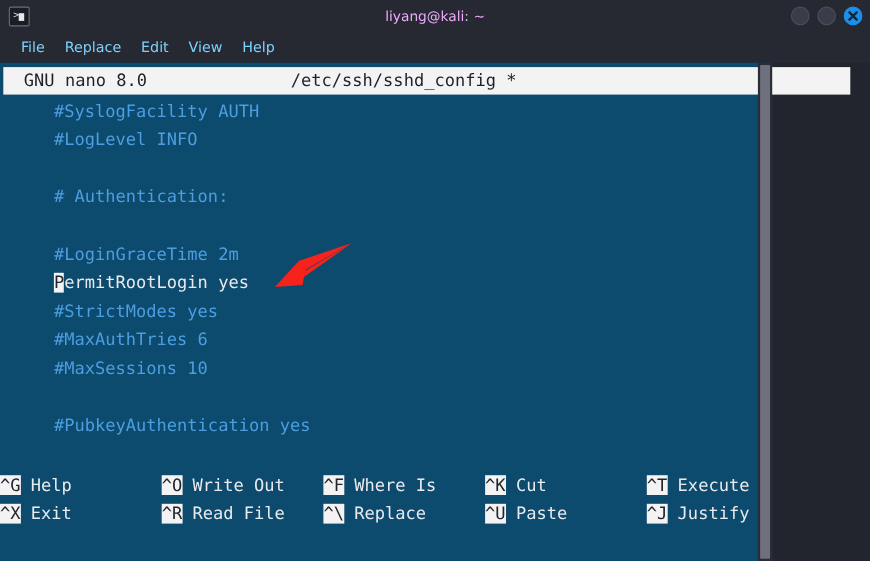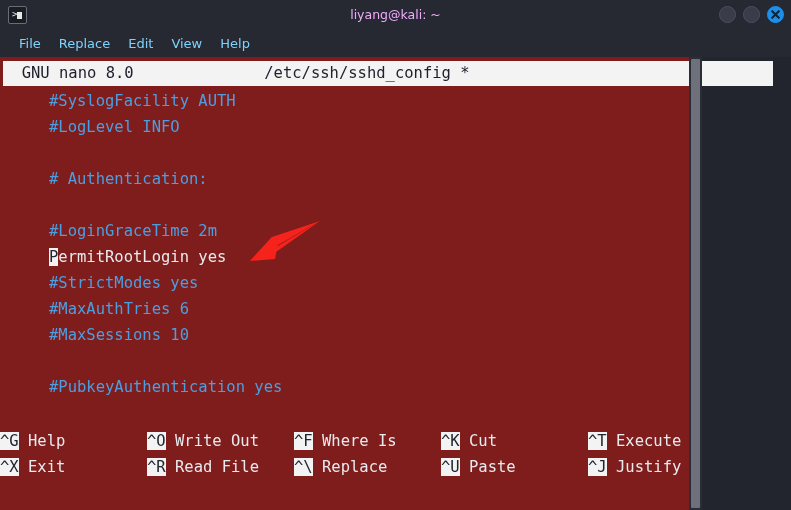--- a/index.html
+++ b/index.html
@@ -111,21 +111,21 @@
     border-radius: 2px;
     cursor: default;
   }
 
   
   .terminal {
     position: absolute;
     left: 0; top: 57px;
     width: 702px;
     height: 453px;
-    background: #7f1d1d;
+    background: #0c4a6e;
   }
 
   
   .nano-header {
     position: absolute;
     left: 3px; top: 4px;
     width: 770px;
     height: 25px;
     background: #f3f3f4;
     color: #1f2029;

